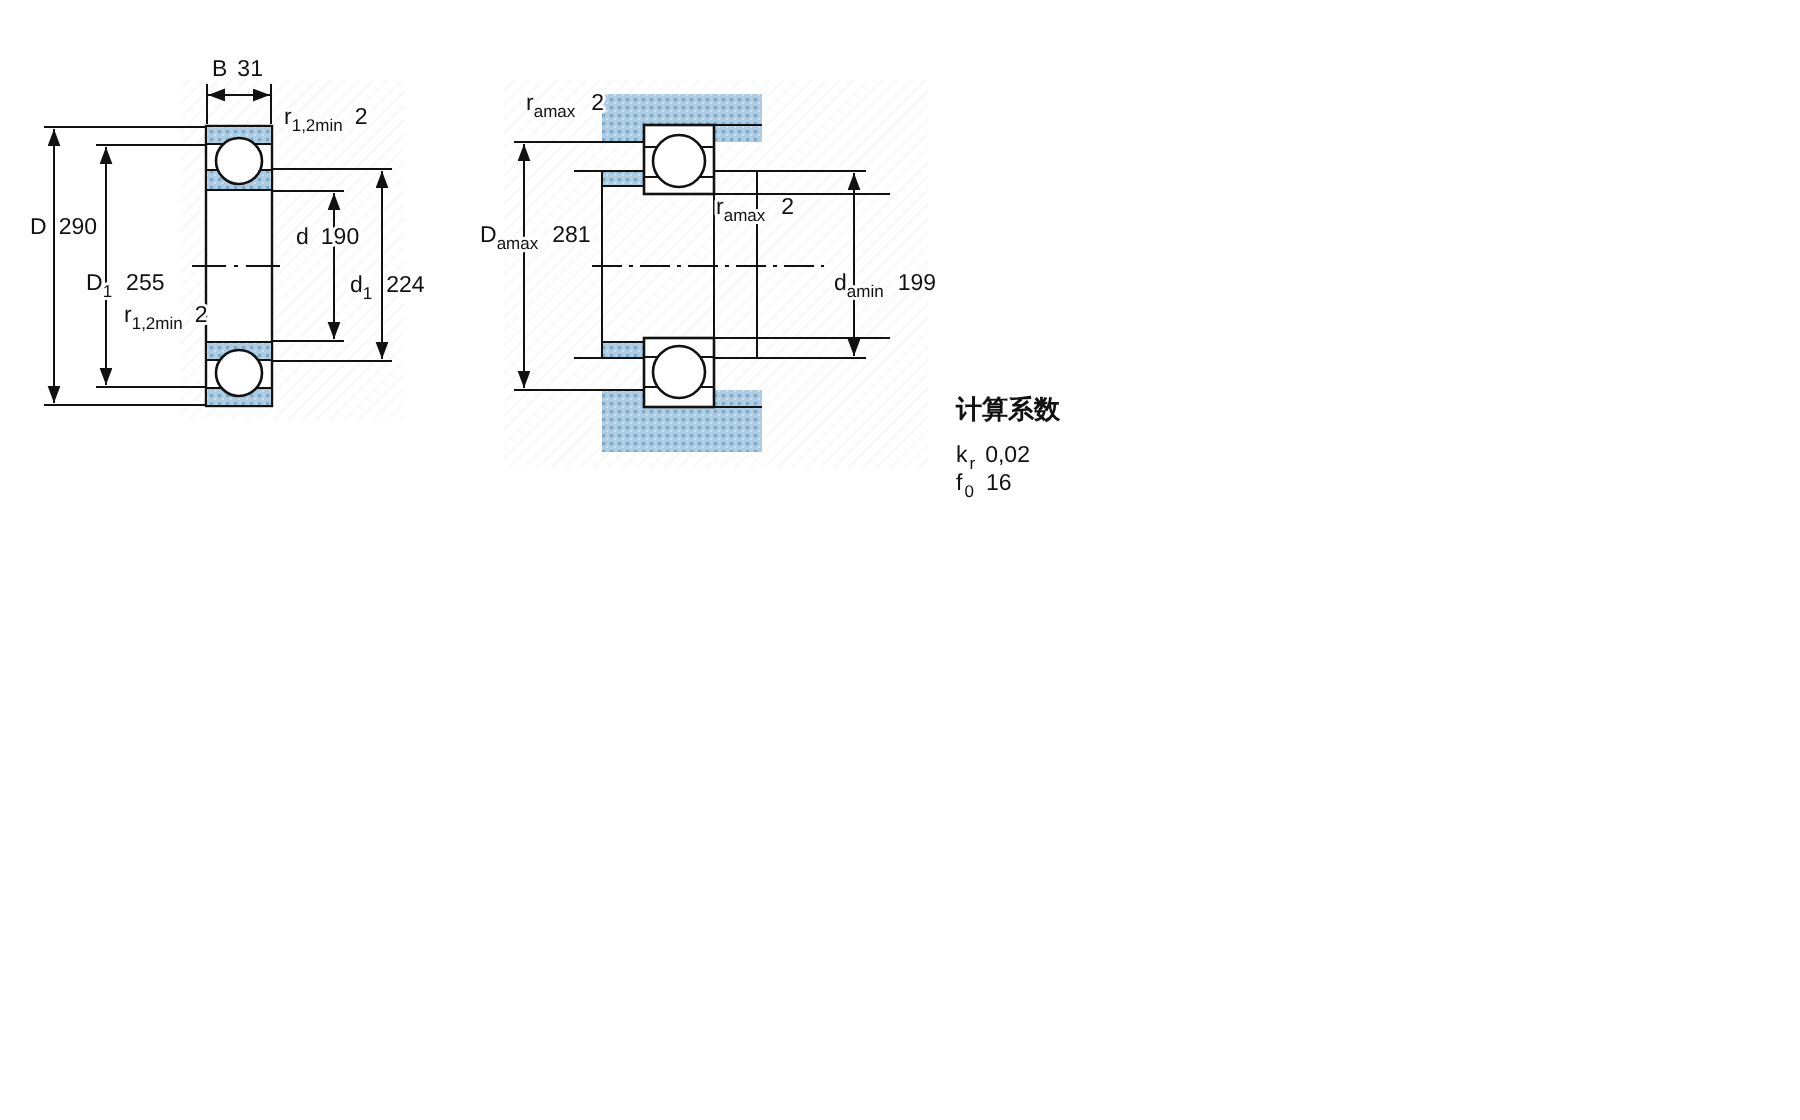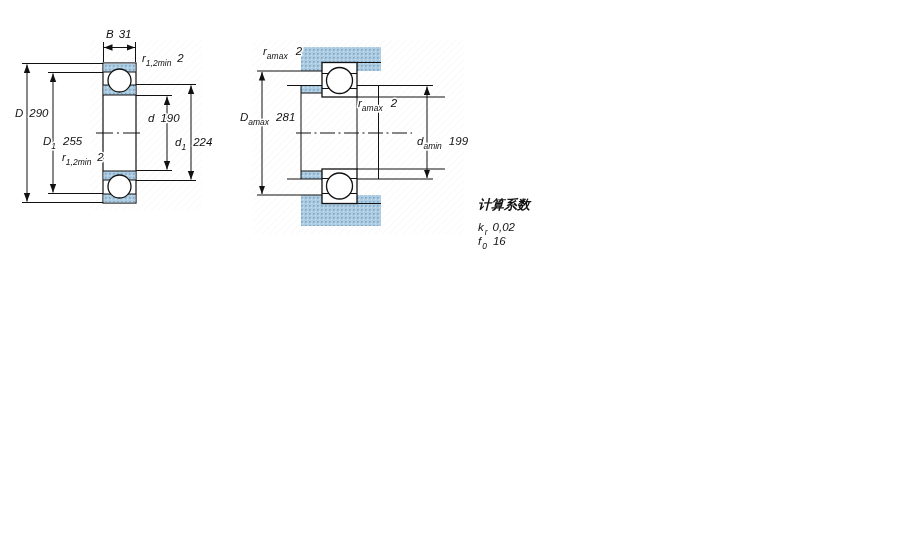--- a/index.html
+++ b/index.html
@@ -1,17 +1,17 @@
 <!DOCTYPE html>
 <html><head>
 <meta charset="utf-8">
 <style>
   html,body{margin:0;padding:0;background:#fff;}
   .stage{position:relative;width:900px;height:560px;background:#ffffff;overflow:hidden;
-         font-family:"Liberation Sans", sans-serif;font-style:italic;}
+         font-family:"Liberation Sans", sans-serif;}
   svg{position:absolute;left:0;top:0;}
   svg text{font-family:"Liberation Sans", sans-serif;font-size:11.5px;fill:#111;
            paint-order:stroke fill;stroke:#ffffff;stroke-width:3px;stroke-linejoin:round;}
   svg text .sub{font-size:8.5px;}
   svg text.calc-title{font-size:13px;font-weight:bold;stroke-width:0;}
 </style>
 </head>
 <body>
 <div class="stage">
 

